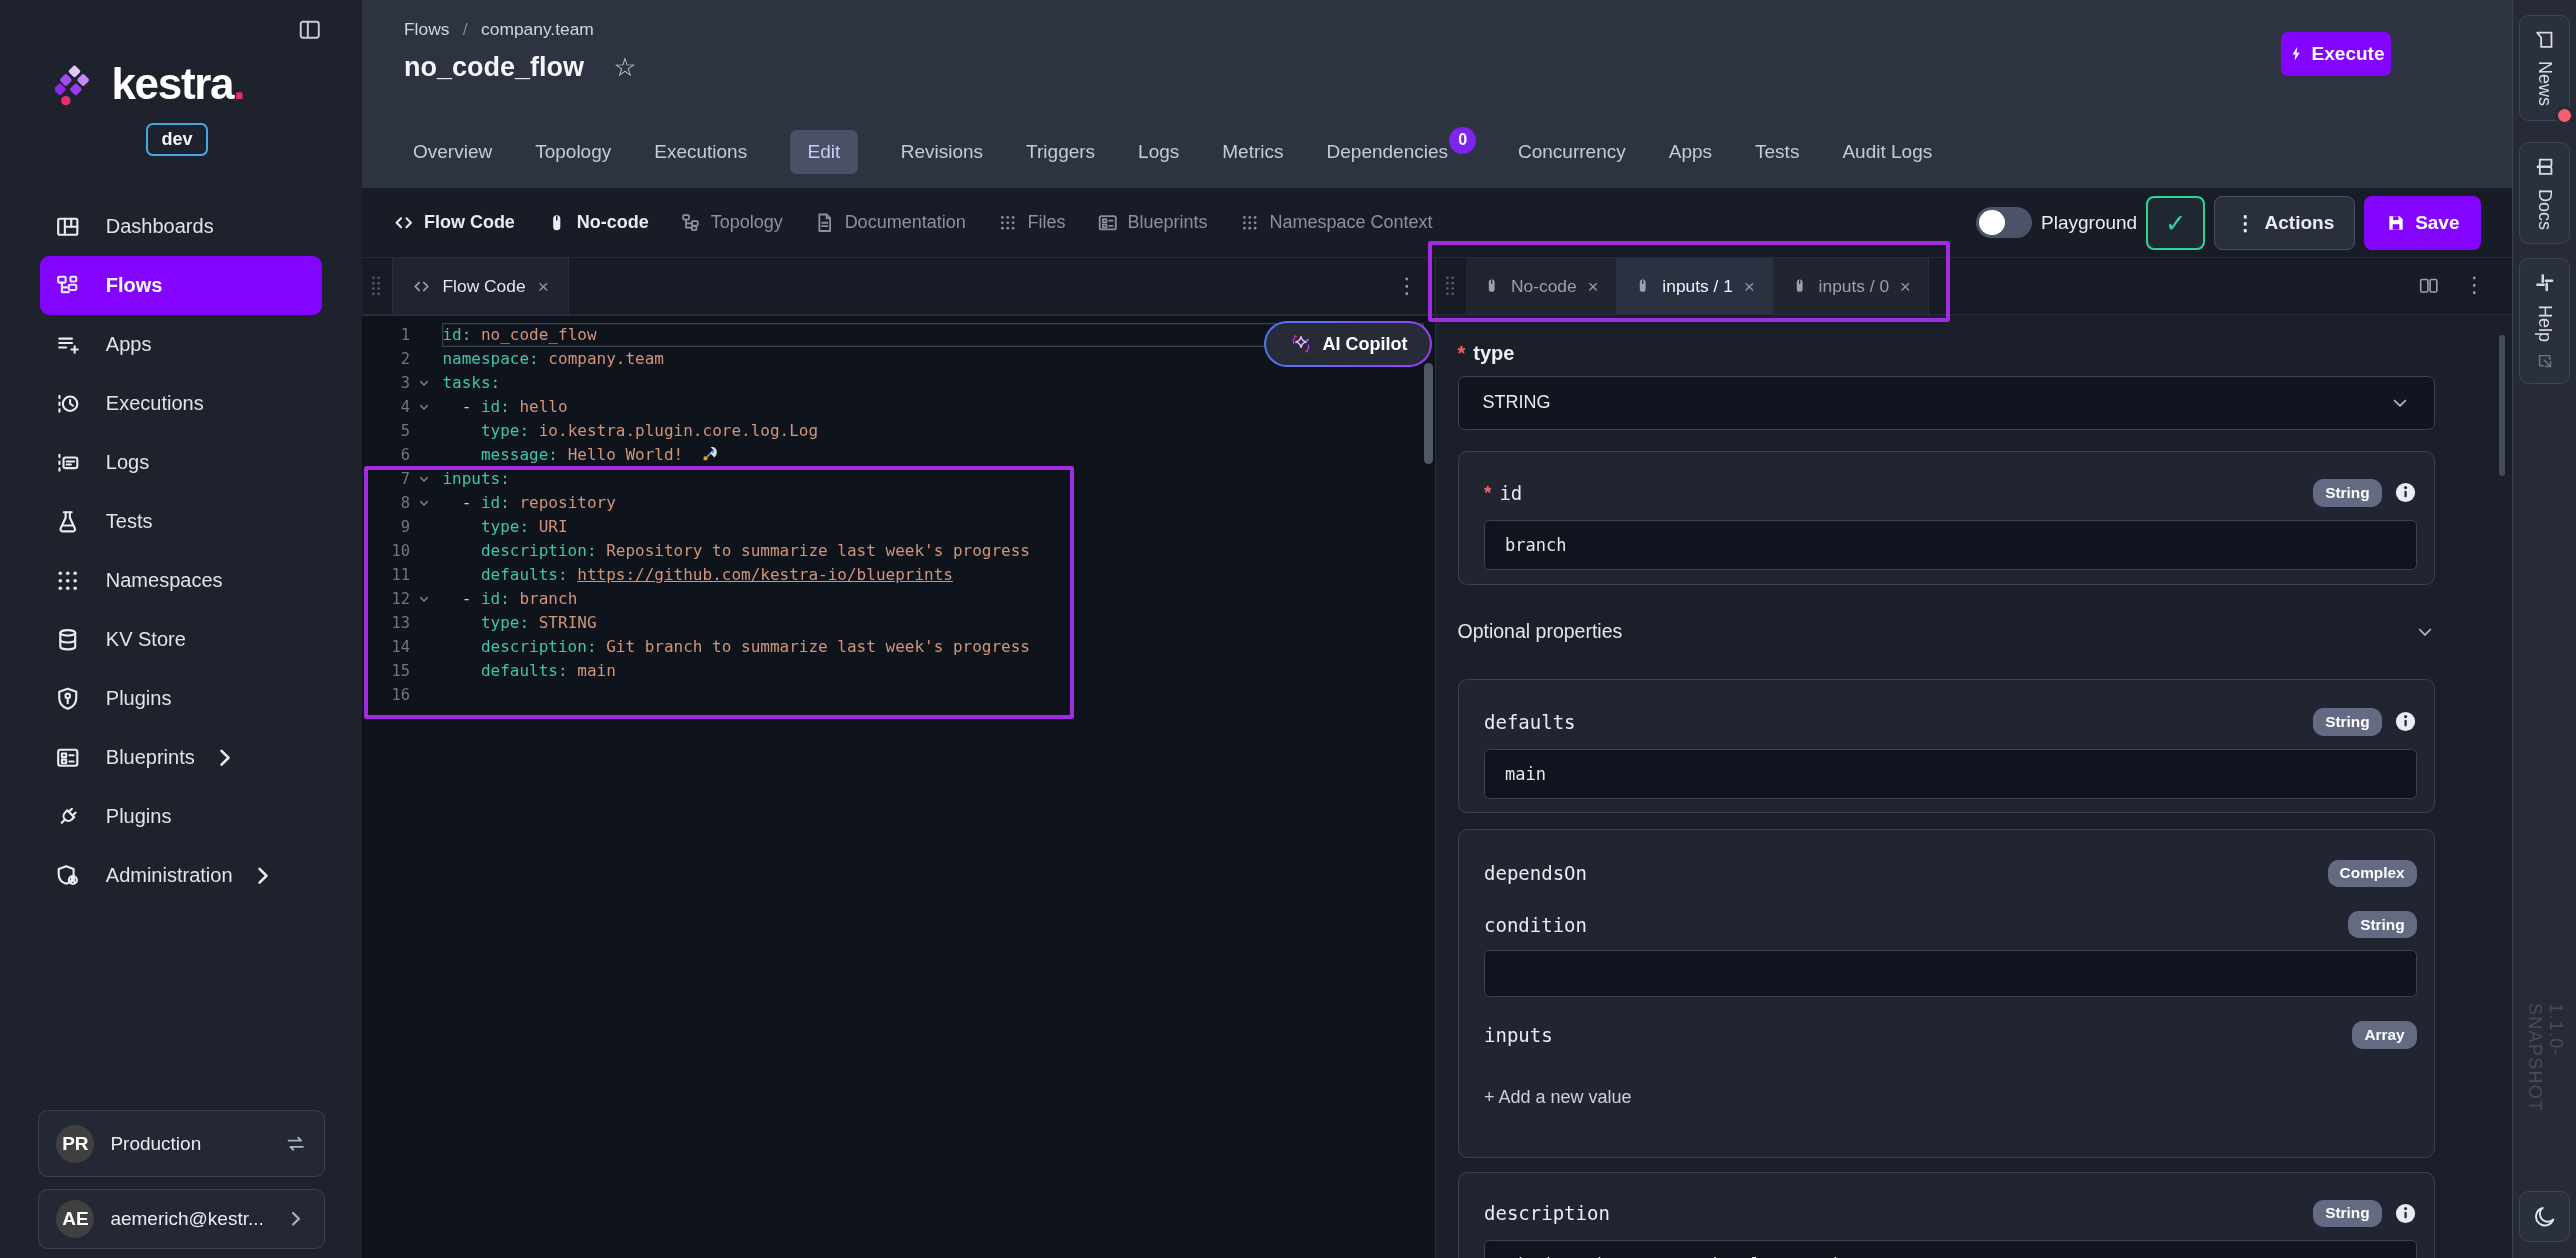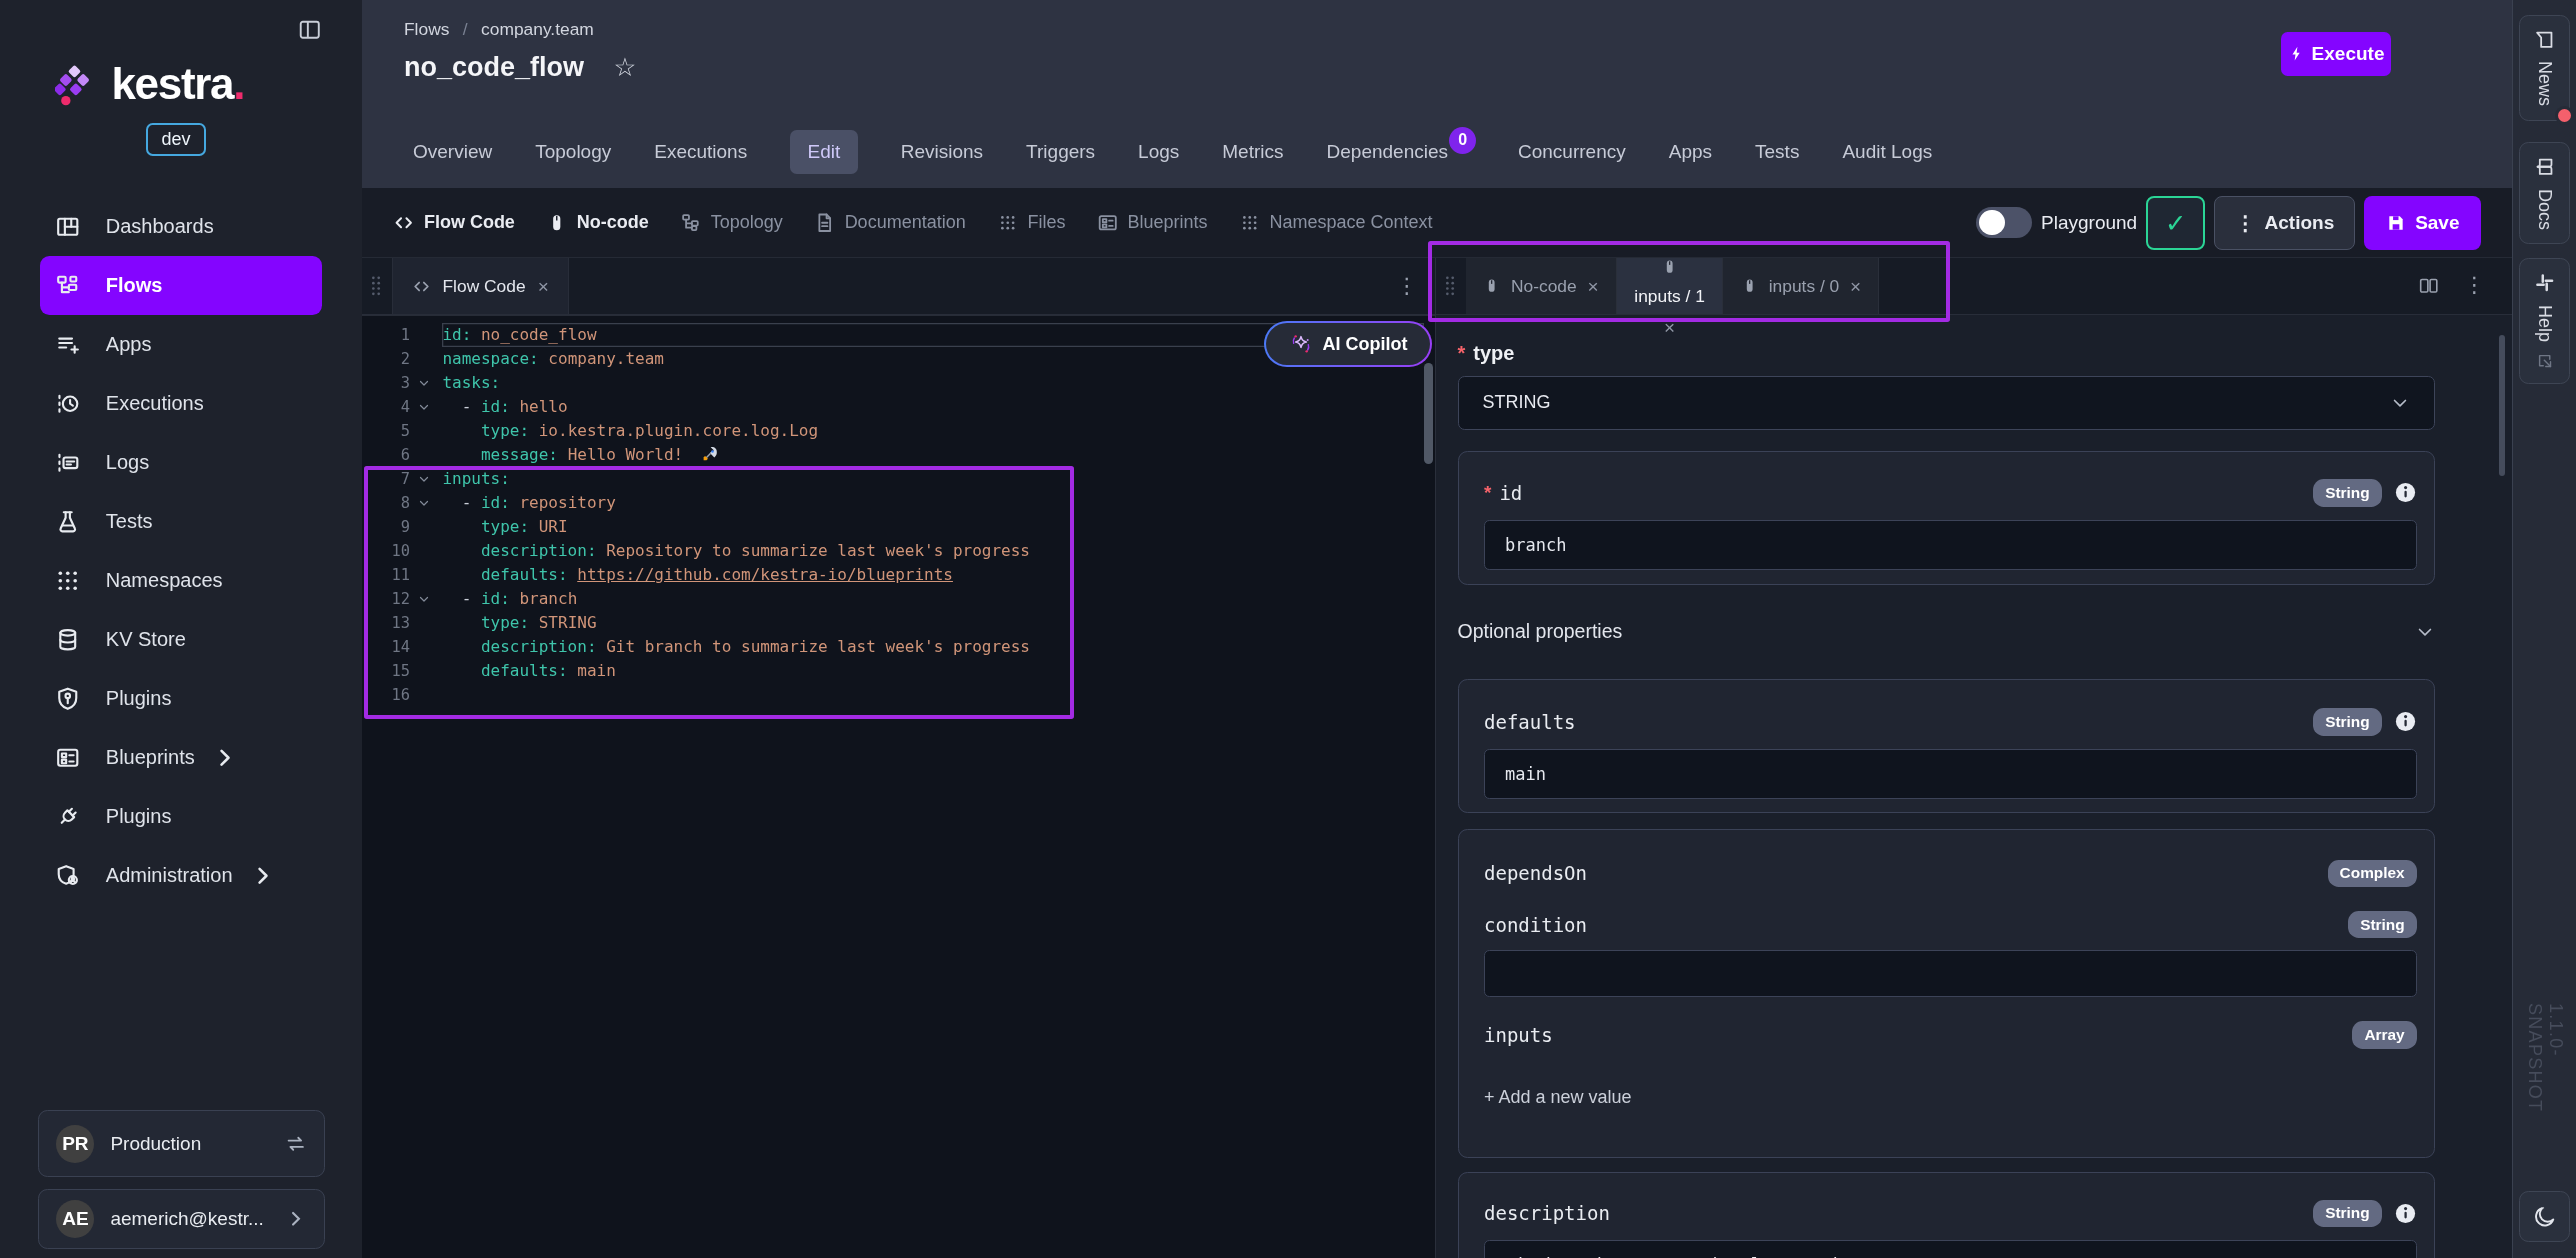--- a/index.html
+++ b/index.html
@@ -13,21 +13,21 @@
   .icon { display:inline-block; flex:none; }
 
   
   .sidebar { position:absolute; left:0; top:0; width:362px; height:100%; background:#1E222C; }
   .collapse-btn { position:absolute; right:40px; top:17.4px; width:25.5px; height:25.5px; color:#C9CED8; }
   .logo-row { position:absolute; left:55px; top:59px; display:flex; align-items:center; gap:17.4px; }
   .logo-mark { width:39px; height:44px; }
   .logo-text { font-size:44px; font-weight:bold; color:#FFFFFF; letter-spacing:-1.3px; }
   .logo-dot { color:#EE2B6C; }
   .env-badge { position:absolute; left:146px; top:123px; border:2px solid #45A8E0; border-radius:6.7px;
-    padding:4px 13.4px; font-size:18px; font-weight:normal; color:#EFF6FC; }
+    padding:4px 13.4px; font-size:18px; font-weight:bold; color:#EFF6FC; }
   .nav { position:absolute; top:197px; left:40px; width:282px; display:flex; flex-direction:column; }
   .nav-item { display:flex; align-items:center; height:59px; border-radius:9.4px; padding-left:14.8px;
     color:#DFE3EA; font-size:20px; cursor:pointer; }
   .nav-item .icon { width:25.5px; height:25.5px; margin-right:25.5px; color:#E8EBF0; }
   .nav-item.active { background:#8405FF; color:#FFFFFF; font-weight:bold; }
   .nav-chevron { width:17.4px; height:17.4px; margin-left:17.4px; color:#A2A9B6; }
   .side-box { position:absolute; left:38px; width:287px; background:#232834; border:1.3px solid #3A4152;
     border-radius:9.4px; display:flex; align-items:center; padding:0 17.4px; }
   .side-box .avatar { width:38px; height:38px; border-radius:50%; background:#404040; color:#fff;
     font-size:19px; font-weight:bold; display:flex; align-items:center; justify-content:center; margin-right:16px; }
@@ -112,21 +112,21 @@
     border:2px solid transparent; }
   .copilot .icon { width:24px; height:24px; }
   .ed-scroll { position:absolute; right:2px; top:47px; width:9.4px; height:101px; background:#58606F;
     border-radius:4.7px; opacity:.9; cursor:grab; }
 
   
   .panel-pane { position:absolute; left:1073px; top:258px; right:0; bottom:0; background:#1A1F2A;
     border-left:1.3px solid #2A2F3B; }
   .p-tab { display:flex; align-items:center; gap:10.7px; padding:0 17.4px; background:#20252F; color:#99A0AE;
     font-size:17.4px; border-right:1.3px solid #2A2F3A; cursor:pointer; white-space:nowrap; }
-  .p-tab.active { background:#2B3140; color:#F2F3F7;flex-direction:column; }
+  .p-tab.active { background:#2B3140; color:#F2F3F7; }
   .panel-tools { margin-left:auto; display:flex; align-items:center; gap:24px; padding-right:27px; color:#9AA1AF; }
   .panel-tools .icon { width:21.5px; height:21.5px; cursor:pointer; }
   .panel-body { position:absolute; left:0; top:57px; right:0; bottom:0; overflow:hidden; padding:0 77px 0 21.5px; }
   .f-label-row { margin-top:27px; display:flex; align-items:center; font-size:20px; font-weight:bold; color:#EFF1F5; }
   .req { color:#F5636A; margin-right:8px; font-weight:bold; }
   .select { margin-top:10.7px; height:54px; background:#10151F; border:1.3px solid #3D4459; border-radius:6.7px;
     display:flex; align-items:center; padding:0 24px; font-size:18px; color:#E8EAF0; cursor:pointer; }
   .select .chev { margin-left:auto; width:20px; height:20px; color:#B6BCC9; }
   .card { background:#202531; border:1.3px solid #3B4257; border-radius:9.4px; padding:0 17.4px 0 25.5px; overflow:hidden; }
   .card-head { display:flex; align-items:center; }

